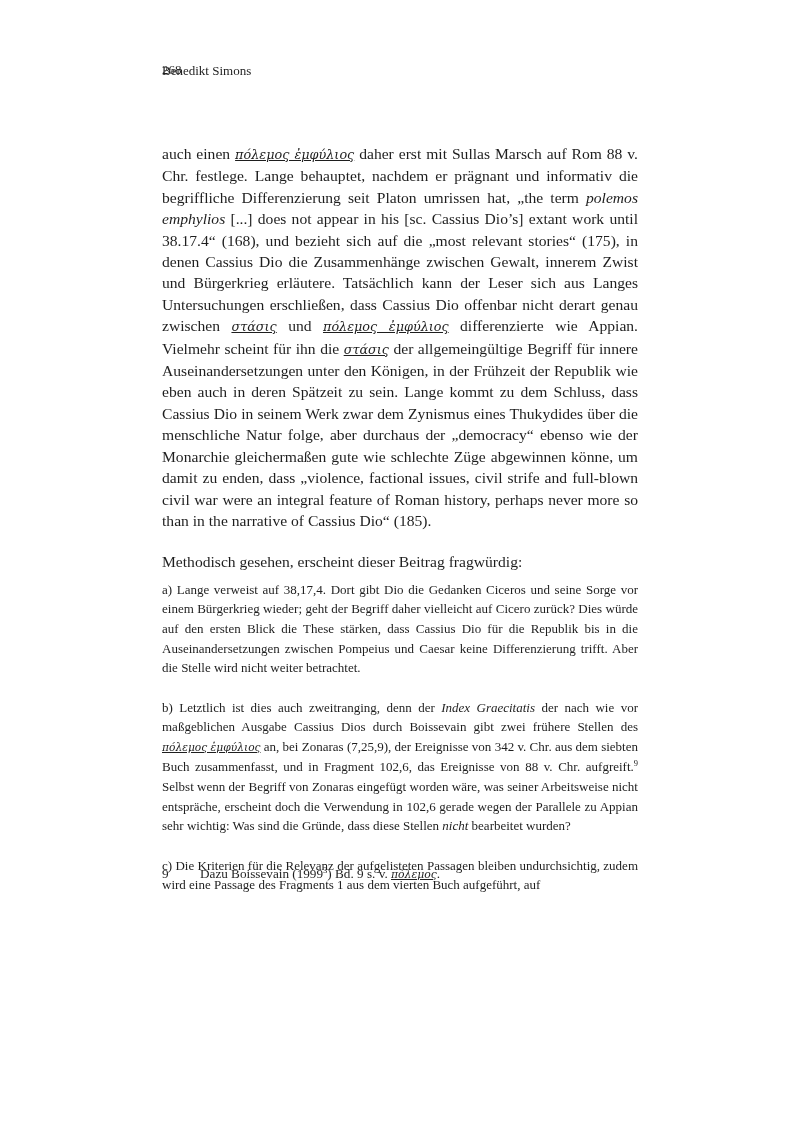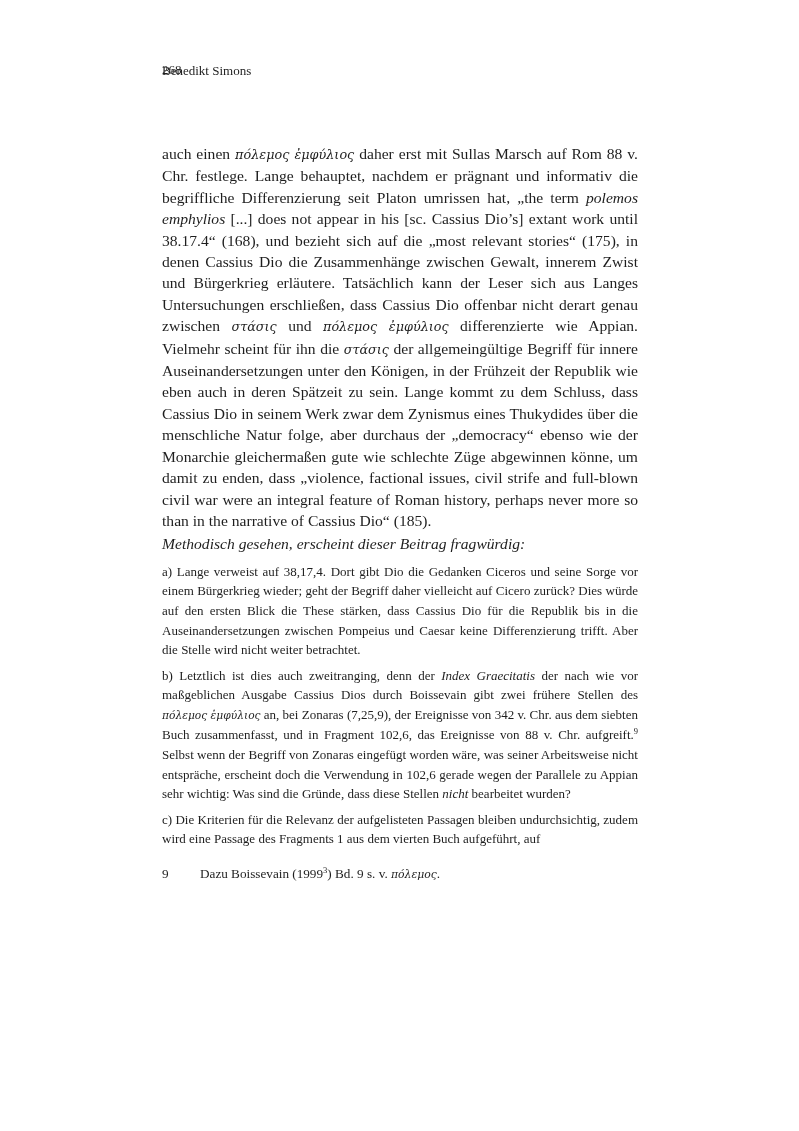--- a/index.html
+++ b/index.html
@@ -4,25 +4,25 @@
 <style>
   html, body { margin: 0; padding: 0; background: #ffffff; }
   body { width: 799px; height: 1131px; position: relative; overflow: hidden;
          font-family: "Liberation Serif", "DejaVu Serif", serif; color: #1e1e1e; }
   .header { position: absolute; top: 62px; left: 162px; width: 476px; height: 20px; font-size: 13px; }
   .page-num { position: absolute; left: 0; top: 0; }
   .running-head { position: absolute; left: 0; right: 0; text-align: left; top: 1px; font-size: 13px; }
   .body { position: absolute; top: 143px; left: 162px; width: 476px; }
   p { margin: 0; text-align: justify; hyphens: manual; }
   .main p { font-size: 15.6px; line-height: 21.4px; }
-  .main p + p { margin-top: 2px; font-style: italic; }
+  .main p + p { margin-top: 20px; }
   .small p { font-size: 13px; line-height: 19.6px; }
   .small { margin-top: 7px; }
-  .small p + p { margin-top: 6px; }
-  .gr { font-family: "DejaVu Serif", serif; font-size: 0.82em; font-style: italic; }
+  .small p + p { margin-top: 20px; }
+  .gr { font-family: "DejaVu Serif", serif; font-size: 0.82em; font-style: italic; text-decoration: underline; }
   i { font-style: italic; }
   .footnote { position: absolute; top: 866px; left: 162px; width: 476px; font-size: 13.2px; }
   .fn-num { position: absolute; left: 0; top: 0; }
   .fn-text { position: absolute; left: 38px; top: 0; white-space: nowrap; }
   sup { font-size: 0.65em; line-height: 0; vertical-align: super; }
 </style>
 </head>
 <body>
 
 <div class="header">

